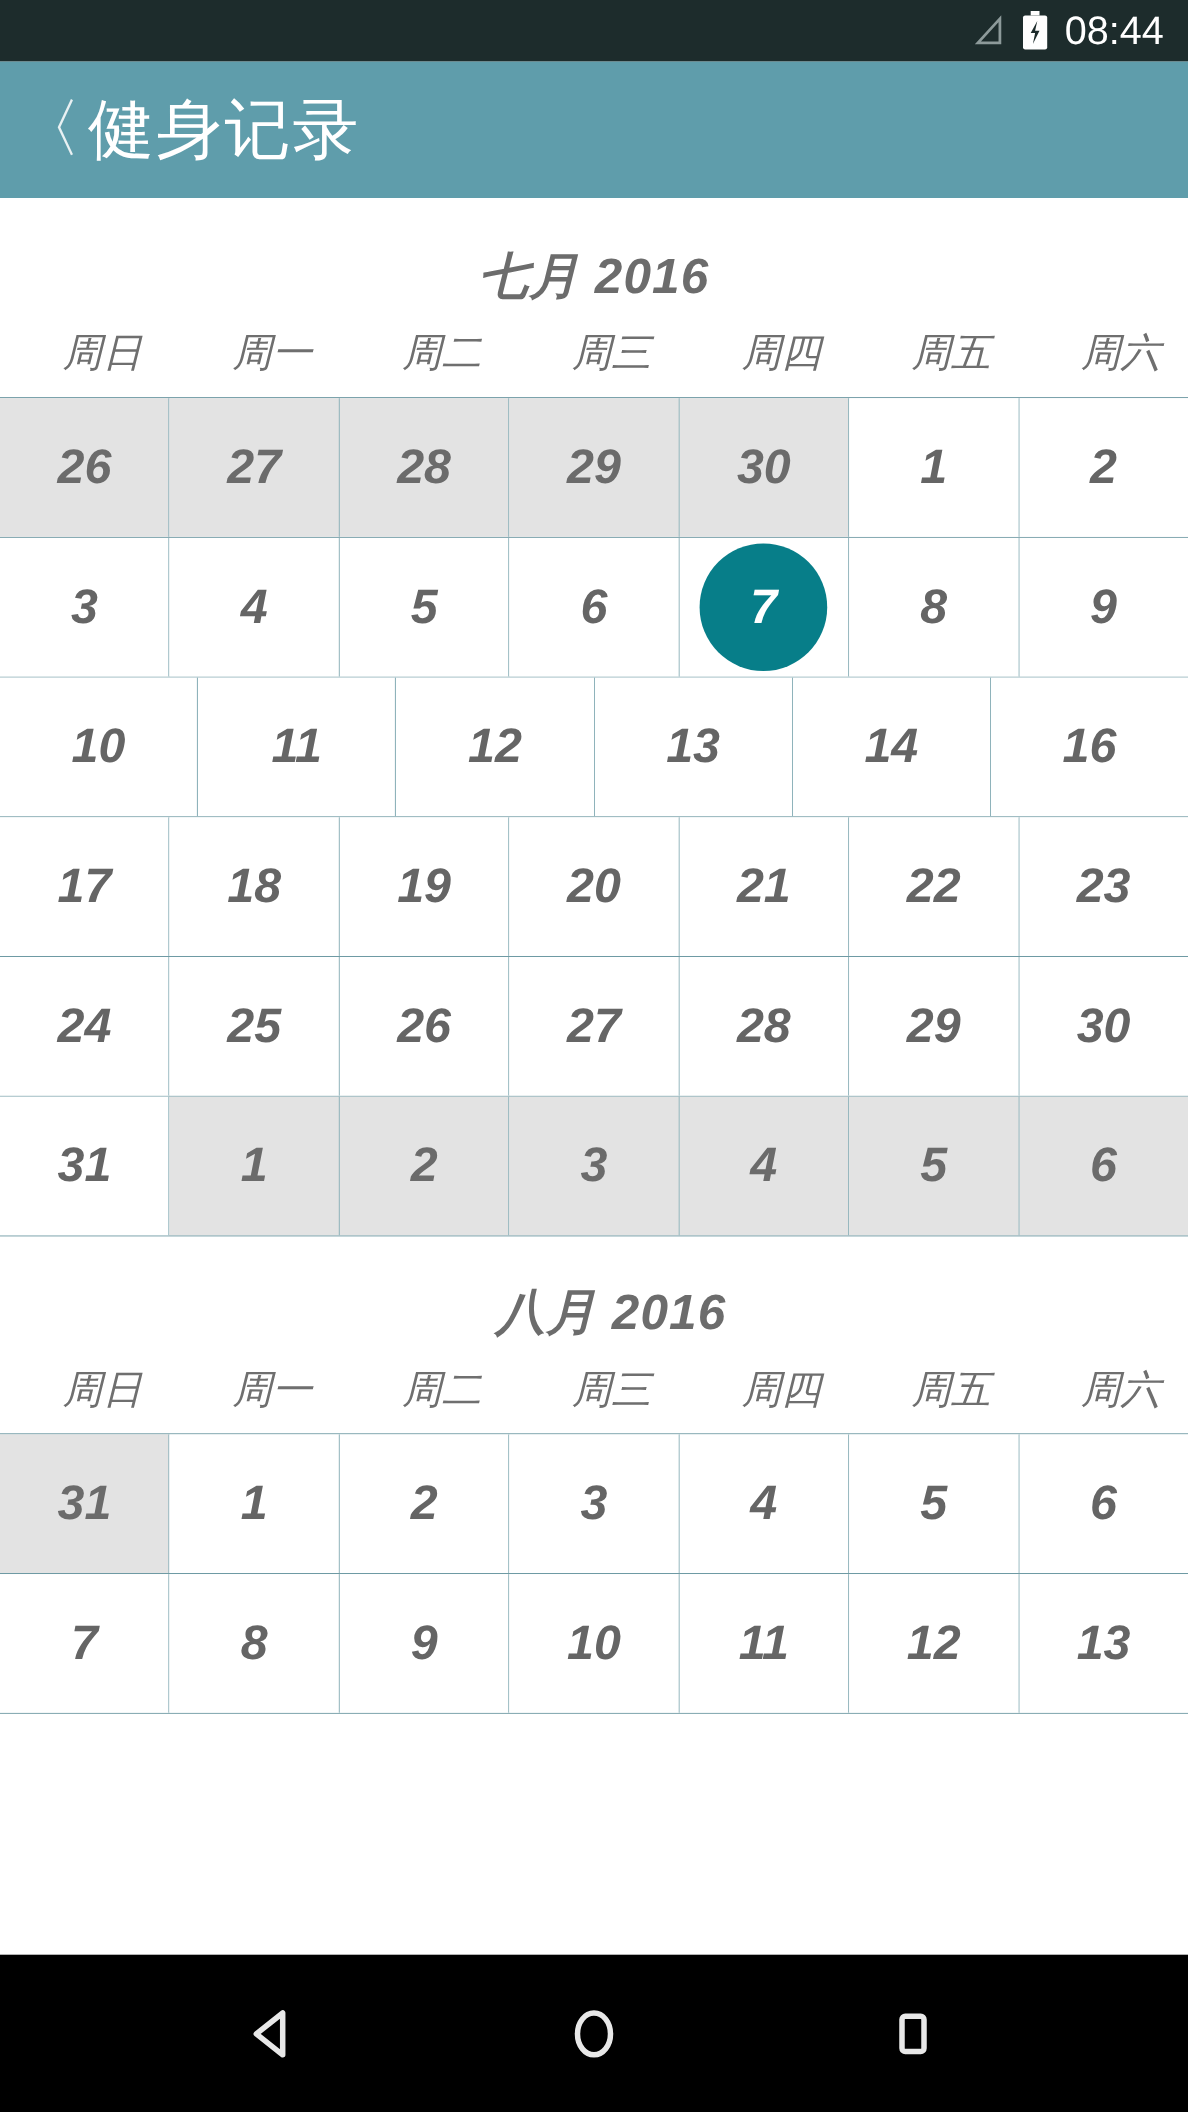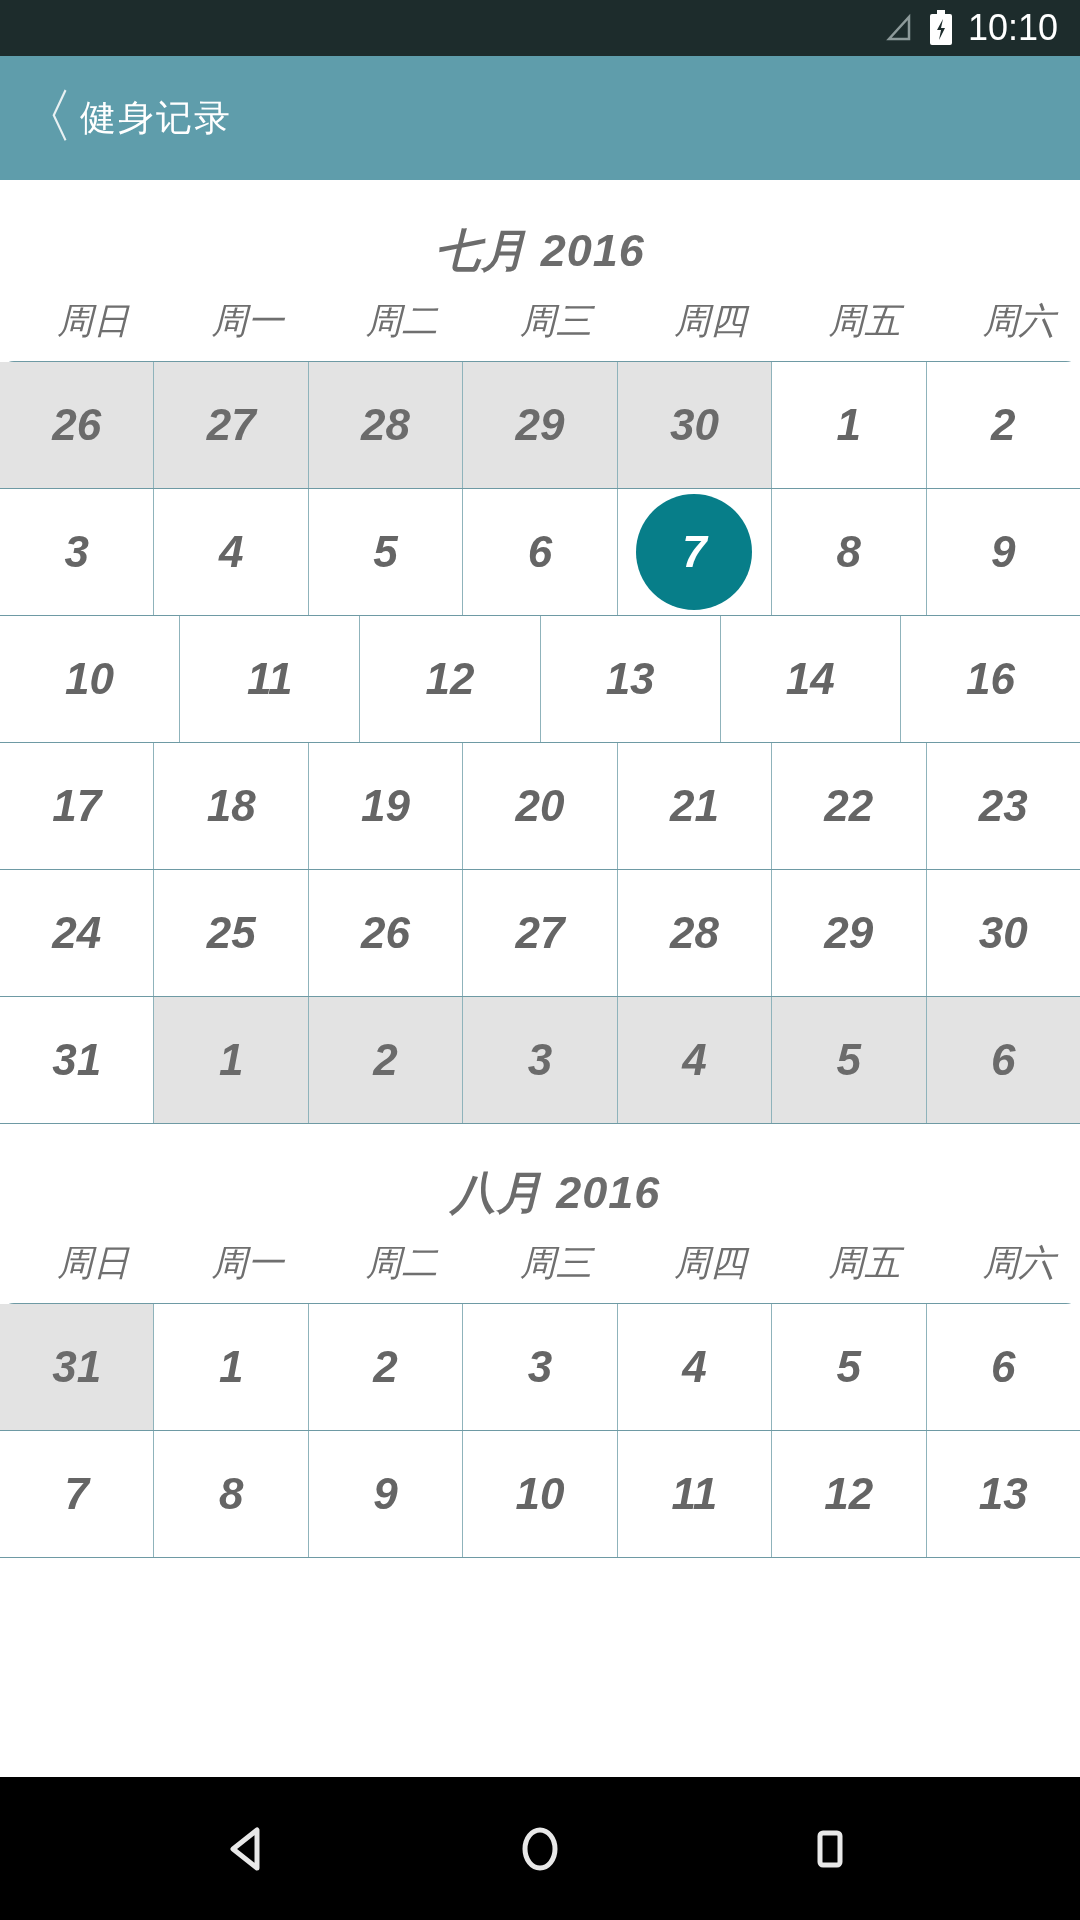--- a/index.html
+++ b/index.html
@@ -28,41 +28,41 @@
   .appbar {
     height:124px; background:#5f9dab; display:flex; align-items:center;
     padding-left:14px;
   }
   .back-chevron {
     color:#e9f1f3; font-size:58px; line-height:58px; width:62px;
     text-align:center; font-family:"DejaVu Sans",sans-serif; font-weight:300;
     margin-top:-4px;
   }
   .appbar-title {
-    color:#ffffff; font-size:36px; line-height:56px; font-weight:400;
+    color:#ffffff; font-size:60px; line-height:56px; font-weight:400;
     letter-spacing:2px; margin-left:4px;
   }
 
   
   .content { position:absolute; top:180px; left:0; right:0; bottom:143px; overflow:hidden; background:#fff;font-style:italic; }
 
   .month-title {
     text-align:center; color:#6c6c6c; font-size:45px; line-height:45px;
     font-weight:700; padding-top:48px; padding-bottom:0px;
     letter-spacing:1px;
   }
   .month-title.second { padding-top:46px;padding-left:31px; }
 
   .weekdays { display:flex; width:100%; padding-top:28px; padding-bottom:20px; }
   .weekday {
     flex:1 1 0; text-align:center; color:#6f6f6f;
     font-size:36px; line-height:40px; font-weight:400;padding-left:32px;
   }
 
-  .grid { width:100%; border-top:1px solid #6e9aa4;border-radius:14px; }
+  .grid { width:100%; border-top:1px solid #6e9aa4; }
   .grid-row { display:flex; width:100%; border-bottom:1px solid #6e9aa4; }
   .cell {
     flex:1 1 0; height:126px; position:relative;
     display:flex; align-items:center; justify-content:center;
     border-right:1px solid #8fb3bb; background:#ffffff;
   }
   .cell:last-child { border-right:none; }
   .cell.other { background:#e3e3e3; }
   .cell .num {
     color:#656565; font-size:44px; line-height:44px; font-weight:700;
@@ -94,21 +94,21 @@
         <path d="M25 4 L25 26 L5 26 Z" fill="none" stroke="#8d9a9a" stroke-width="2.5"></path>
       </svg>
     </span>
     <span class="sb-batt">
       <svg width="26" height="36" viewBox="0 0 26 36">
         <rect x="9" y="0" width="8" height="4" fill="#ffffff"></rect>
         <rect x="2" y="4" width="22" height="31" rx="2" fill="#ffffff"></rect>
         <path d="M15 9 L9 20 L13 20 L11 30 L17 18 L13 18 Z" fill="#1d2c2c"></path>
       </svg>
     </span>
-    <span class="sb-time">10:10</span>
+    <span class="sb-time">08:44</span>
   </div>
 
   <div class="appbar">
     <span class="back-chevron">〈</span>
     <span class="appbar-title">健身记录</span>
   </div>
 
   <div class="content">
     <div id="months-host">
         <div>

